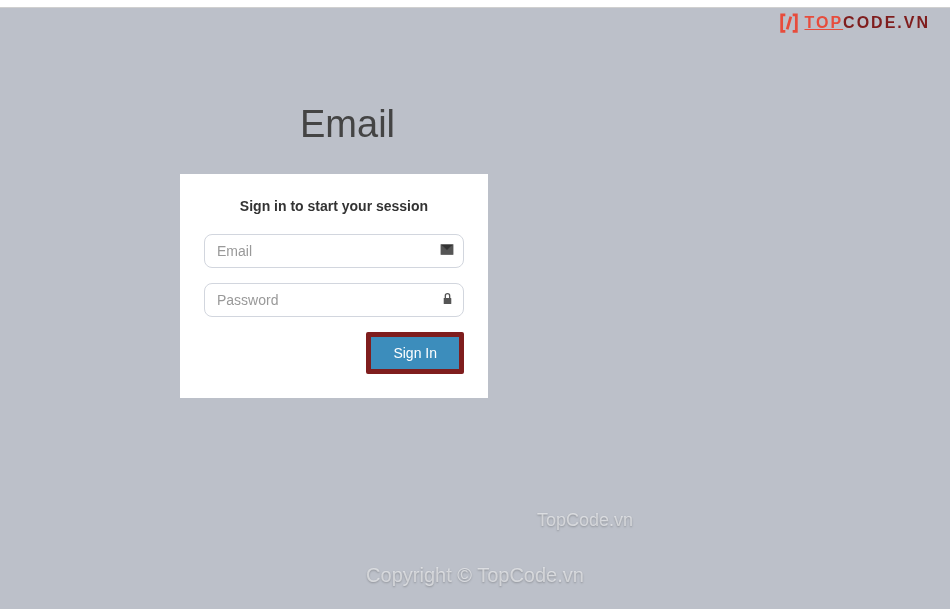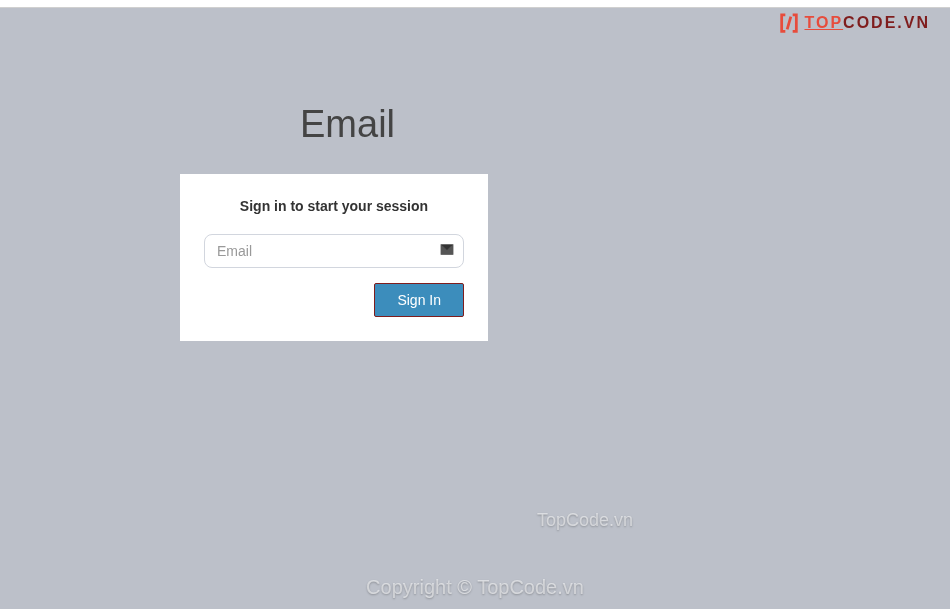--- a/index.html
+++ b/index.html
@@ -89,21 +89,21 @@
     
     .form-actions {
       display: flex;
       justify-content: flex-end;
       margin-top: 5px;
     }
     
     .signin-button {
       background: #3c8dbc;
       color: #fff;
-      border: 1px solid #7f1d1d;
+      border: 5px solid #7f1d1d;
       padding: 8px 22px;
       font-size: 14px;
       cursor: pointer;
       border-radius: 2px;
     }
     
     .watermark-logo {
       position: absolute;
       top: 12px;
       right: 20px;
@@ -140,21 +140,21 @@
       left: 50%;
       transform: translateX(-50%);
       color: rgba(255,255,255,0.55);
       font-size: 18px;
       text-shadow: 0 1px 2px rgba(0,0,0,0.25);
       margin-left: 110px;
     }
     
     .watermark-copyright {
       position: absolute;
-      bottom: 10px;
+      bottom: 22px;
       left: 50%;
       transform: translateX(-50%);
       color: rgba(255,255,255,0.55);
       font-size: 20px;
       text-shadow: 0 1px 2px rgba(0,0,0,0.25);
     }
   </style>
 </head>
 <body>
 
@@ -184,20 +184,29 @@
       <input type="text" class="form-input" placeholder="Email" style="">
       <span class="input-icon">
         <svg width="14" height="14" viewBox="0 0 24 24" fill="#555">
           <path d="M2 4 L22 4 L22 20 L2 20 Z M2 4 L12 13 L22 4" stroke="#555" stroke-width="2" fill="#555"></path>
           <path d="M2 6 L12 14 L22 6 L22 20 L2 20 Z" fill="#555"></path>
           <path d="M2 4 L22 4 L12 13 Z" fill="#333"></path>
         </svg>
       </span>
     </div>
 
+    <div class="form-group">
+      <input type="password" class="form-input" placeholder="Password" style="">
+      <span class="input-icon">
+        <svg width="13" height="14" viewBox="0 0 24 24" fill="#555">
+          <rect x="5" y="11" width="14" height="11" rx="1" fill="#555"></rect>
+          <path d="M8 11 L8 7 A4 4 0 0 1 16 7 L16 11" stroke="#555" stroke-width="2.5" fill="none"></path>
+        </svg>
+      </span>
+    </div>
 
     <div class="form-actions">
       <button class="signin-button">Sign In</button>
     </div>
   </div>
 </div>
 
 <div class="watermark-center">TopCode.vn</div>
 <div class="watermark-copyright">Copyright © TopCode.vn</div>
 

